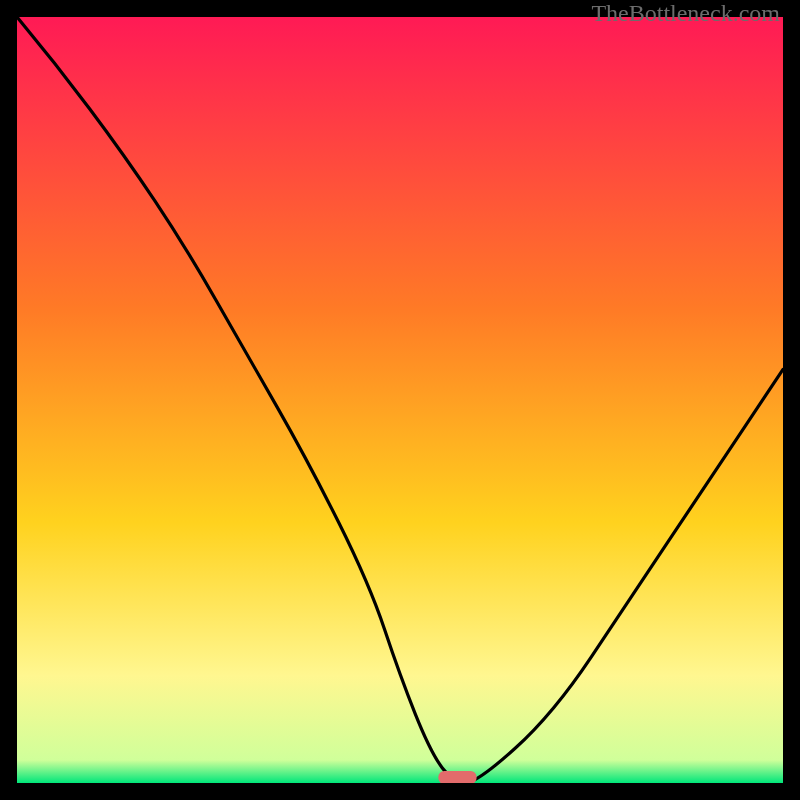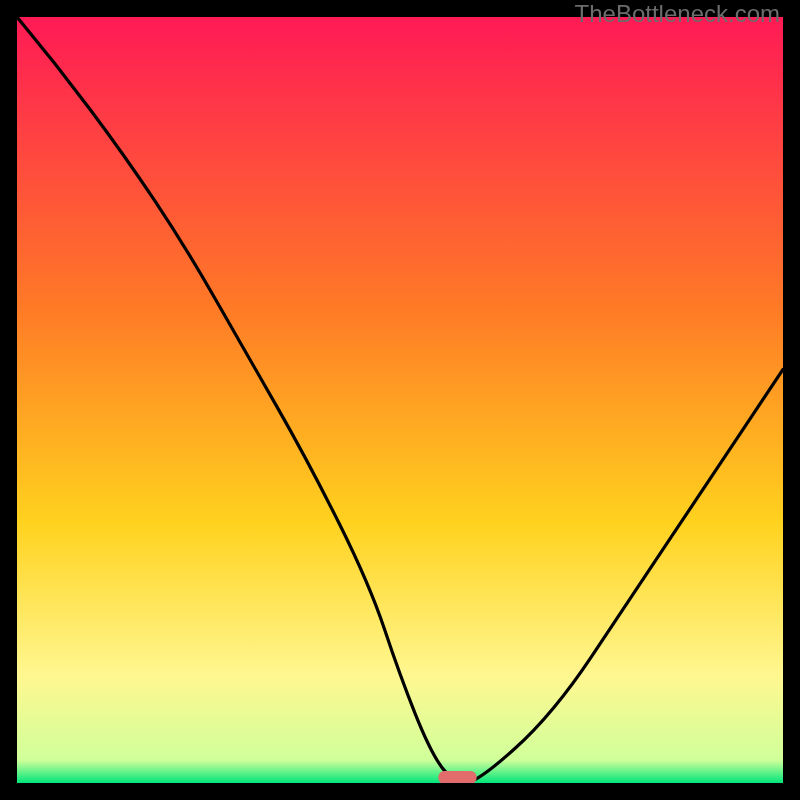--- a/index.html
+++ b/index.html
@@ -15,21 +15,21 @@
     left: 17px;
     top: 17px;
     width: 766px;
     height: 766px;
     background: #000;
   }
   .attribution {
     position: absolute;
     top: 0px;
     right: 20px;
-    font-family: Liberation Sans, sans-serif;
+    font-family: Liberation Serif, serif;
     font-size: 24px;
     font-weight: 400;
     color: #6c6c6c;
     letter-spacing: 0px;
   }
   svg {
     display: block;
   }
 </style>
 </head>

